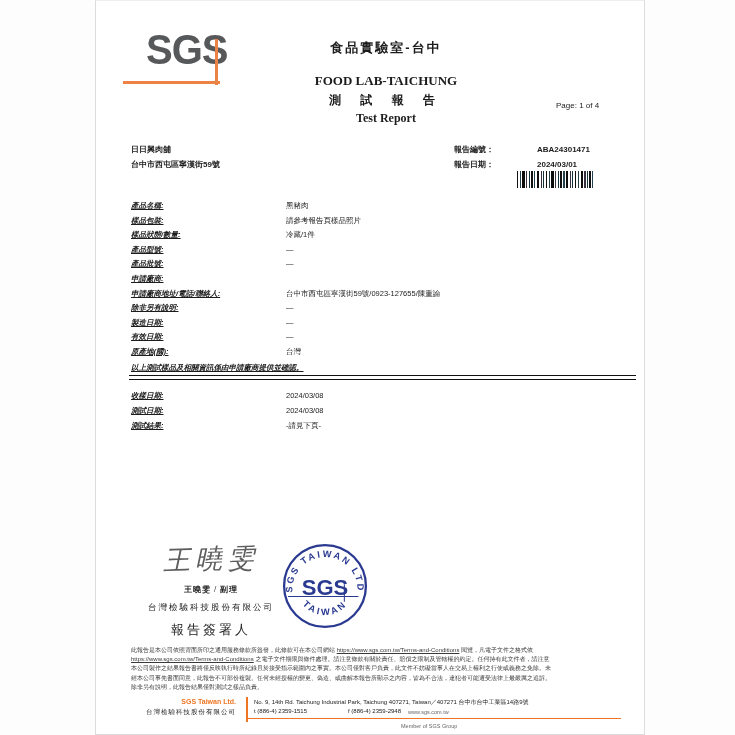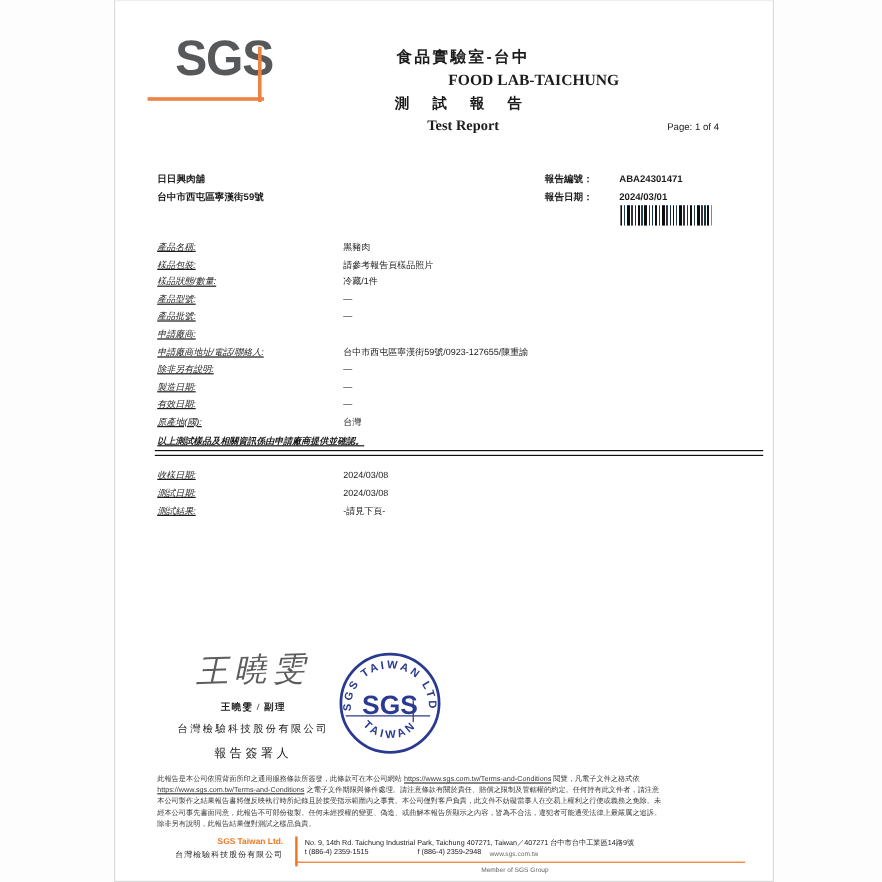--- a/index.html
+++ b/index.html
@@ -7,53 +7,53 @@
   .canvas{position:relative;width:735px;height:735px;background:#fdfdfd;}
   .page{position:absolute;left:95px;top:0;width:548px;height:733px;background:#ffffff;
     border:1px solid #dcdcdc;border-top-color:#eee;}
   
   .logo-text{position:absolute;left:50px;top:26px;font-size:40px;font-weight:700;
     color:#57585a;letter-spacing:-1px;transform:scaleY(1.04);}
   .logo-hline{position:absolute;left:27px;top:80px;width:97px;height:2.5px;background:#ec8243;}
   .logo-vline{position:absolute;left:119px;top:38px;width:2.5px;height:46px;background:#ec8243;}
   .head-center{position:absolute;left:160px;top:38px;width:260px;text-align:center;}
   .ht-zh{font-size:13px;font-weight:700;letter-spacing:2px;}
-  .ht-en{font-size:13px;font-weight:700;font-family:"Liberation Serif",serif;margin-top:2px;text-align:right;}
+  .ht-en{font-size:13px;font-weight:700;font-family:"Liberation Serif",serif;margin-top:16px;}
   .hs-zh{font-size:12px;font-weight:700;letter-spacing:8px;margin-top:3px;}
   .hs-en{font-size:12px;font-weight:700;font-family:"Liberation Serif",serif;margin-top:2px;}
   .page-label{position:absolute;left:460px;top:100px;font-size:8px;color:#222;}
   
   .customer{position:absolute;left:35px;top:141px;font-size:8px;font-weight:700;line-height:15px;}
   .meta{position:absolute;left:358px;top:141px;font-size:8px;line-height:15px;}
-  .meta .row{display:flex;}
+  .meta .row{display:flex;gap:21px;}
   .meta .lbl{font-weight:700;width:62px;}
   .meta .val{font-weight:700;}
   .barcode{position:absolute;left:421px;top:170px;width:76px;height:17px;
     background:
      repeating-linear-gradient(90deg,#101010 0 1.5px,rgba(0,0,0,0) 1.5px 3px,#23414d 3px 4px,
        rgba(0,0,0,0) 4px 5.5px,#0d0d0d 5.5px 8px,rgba(0,0,0,0) 8px 9px,#37313f 9px 10.5px,
        rgba(0,0,0,0) 10.5px 12px,#14323a 12px 13px,rgba(0,0,0,0) 13px 14.5px);}
   
   .fields{position:absolute;left:35px;top:200px;width:505px;font-size:7.5px;}
   .frow{display:flex;height:14.6px;align-items:flex-start;}
-  .flabel{width:155px;font-weight:400;font-style:italic;text-decoration:underline;white-space:nowrap;}
+  .flabel{width:155px;font-weight:700;font-style:italic;text-decoration:underline;white-space:nowrap;}
   .fvalue{flex:1;color:#222;}
   .statement{position:absolute;left:35px;top:362px;font-size:7.5px;font-weight:700;
     font-style:italic;text-decoration:underline;}
   .dbl-line{position:absolute;left:33px;top:374px;width:507px;height:3px;
     border-top:1.5px solid #111;border-bottom:1px solid #111;}
   .dates{position:absolute;left:35px;top:390px;width:505px;font-size:7.5px;}
   .dates .frow{height:15px;}
   
   .sig{position:absolute;left:20px;top:538px;width:190px;text-align:center;}
   .sig-hand{font-family:"DejaVu Serif",serif;font-style:italic;font-size:27px;color:#5d5d5d;
     letter-spacing:5px;transform:rotate(-2deg);line-height:40px;}
   .sig-name{font-size:8px;font-family:"Liberation Serif",serif;font-weight:700;margin-top:5px;letter-spacing:1px;}
   .sig-co{font-size:8.5px;font-family:"Liberation Serif",serif;margin-top:7px;letter-spacing:2px;}
-  .sig-role{font-size:10px;font-family:"Liberation Serif",serif;margin-top:7px;letter-spacing:3px;}
+  .sig-role{font-size:13px;font-family:"Liberation Serif",serif;margin-top:7px;letter-spacing:3px;}
   .stamp{position:absolute;left:185px;top:541px;width:88px;height:88px;}
   
   .disclaimer{position:absolute;left:35px;top:645px;width:506px;font-size:6px;
     line-height:9.2px;color:#3a3a3a;text-align:justify;}
   .disclaimer .url{text-decoration:underline;}
   
   .f-co{position:absolute;left:30px;top:697px;width:110px;text-align:right;}
   .f-co-en{font-size:7px;font-weight:700;color:#ee7623;}
   .f-co-zh{font-size:6.5px;font-family:"Liberation Serif",serif;letter-spacing:1px;margin-top:3px;}
   .f-div{position:absolute;left:150px;top:696px;width:1.5px;height:25px;background:#ee7623;}

